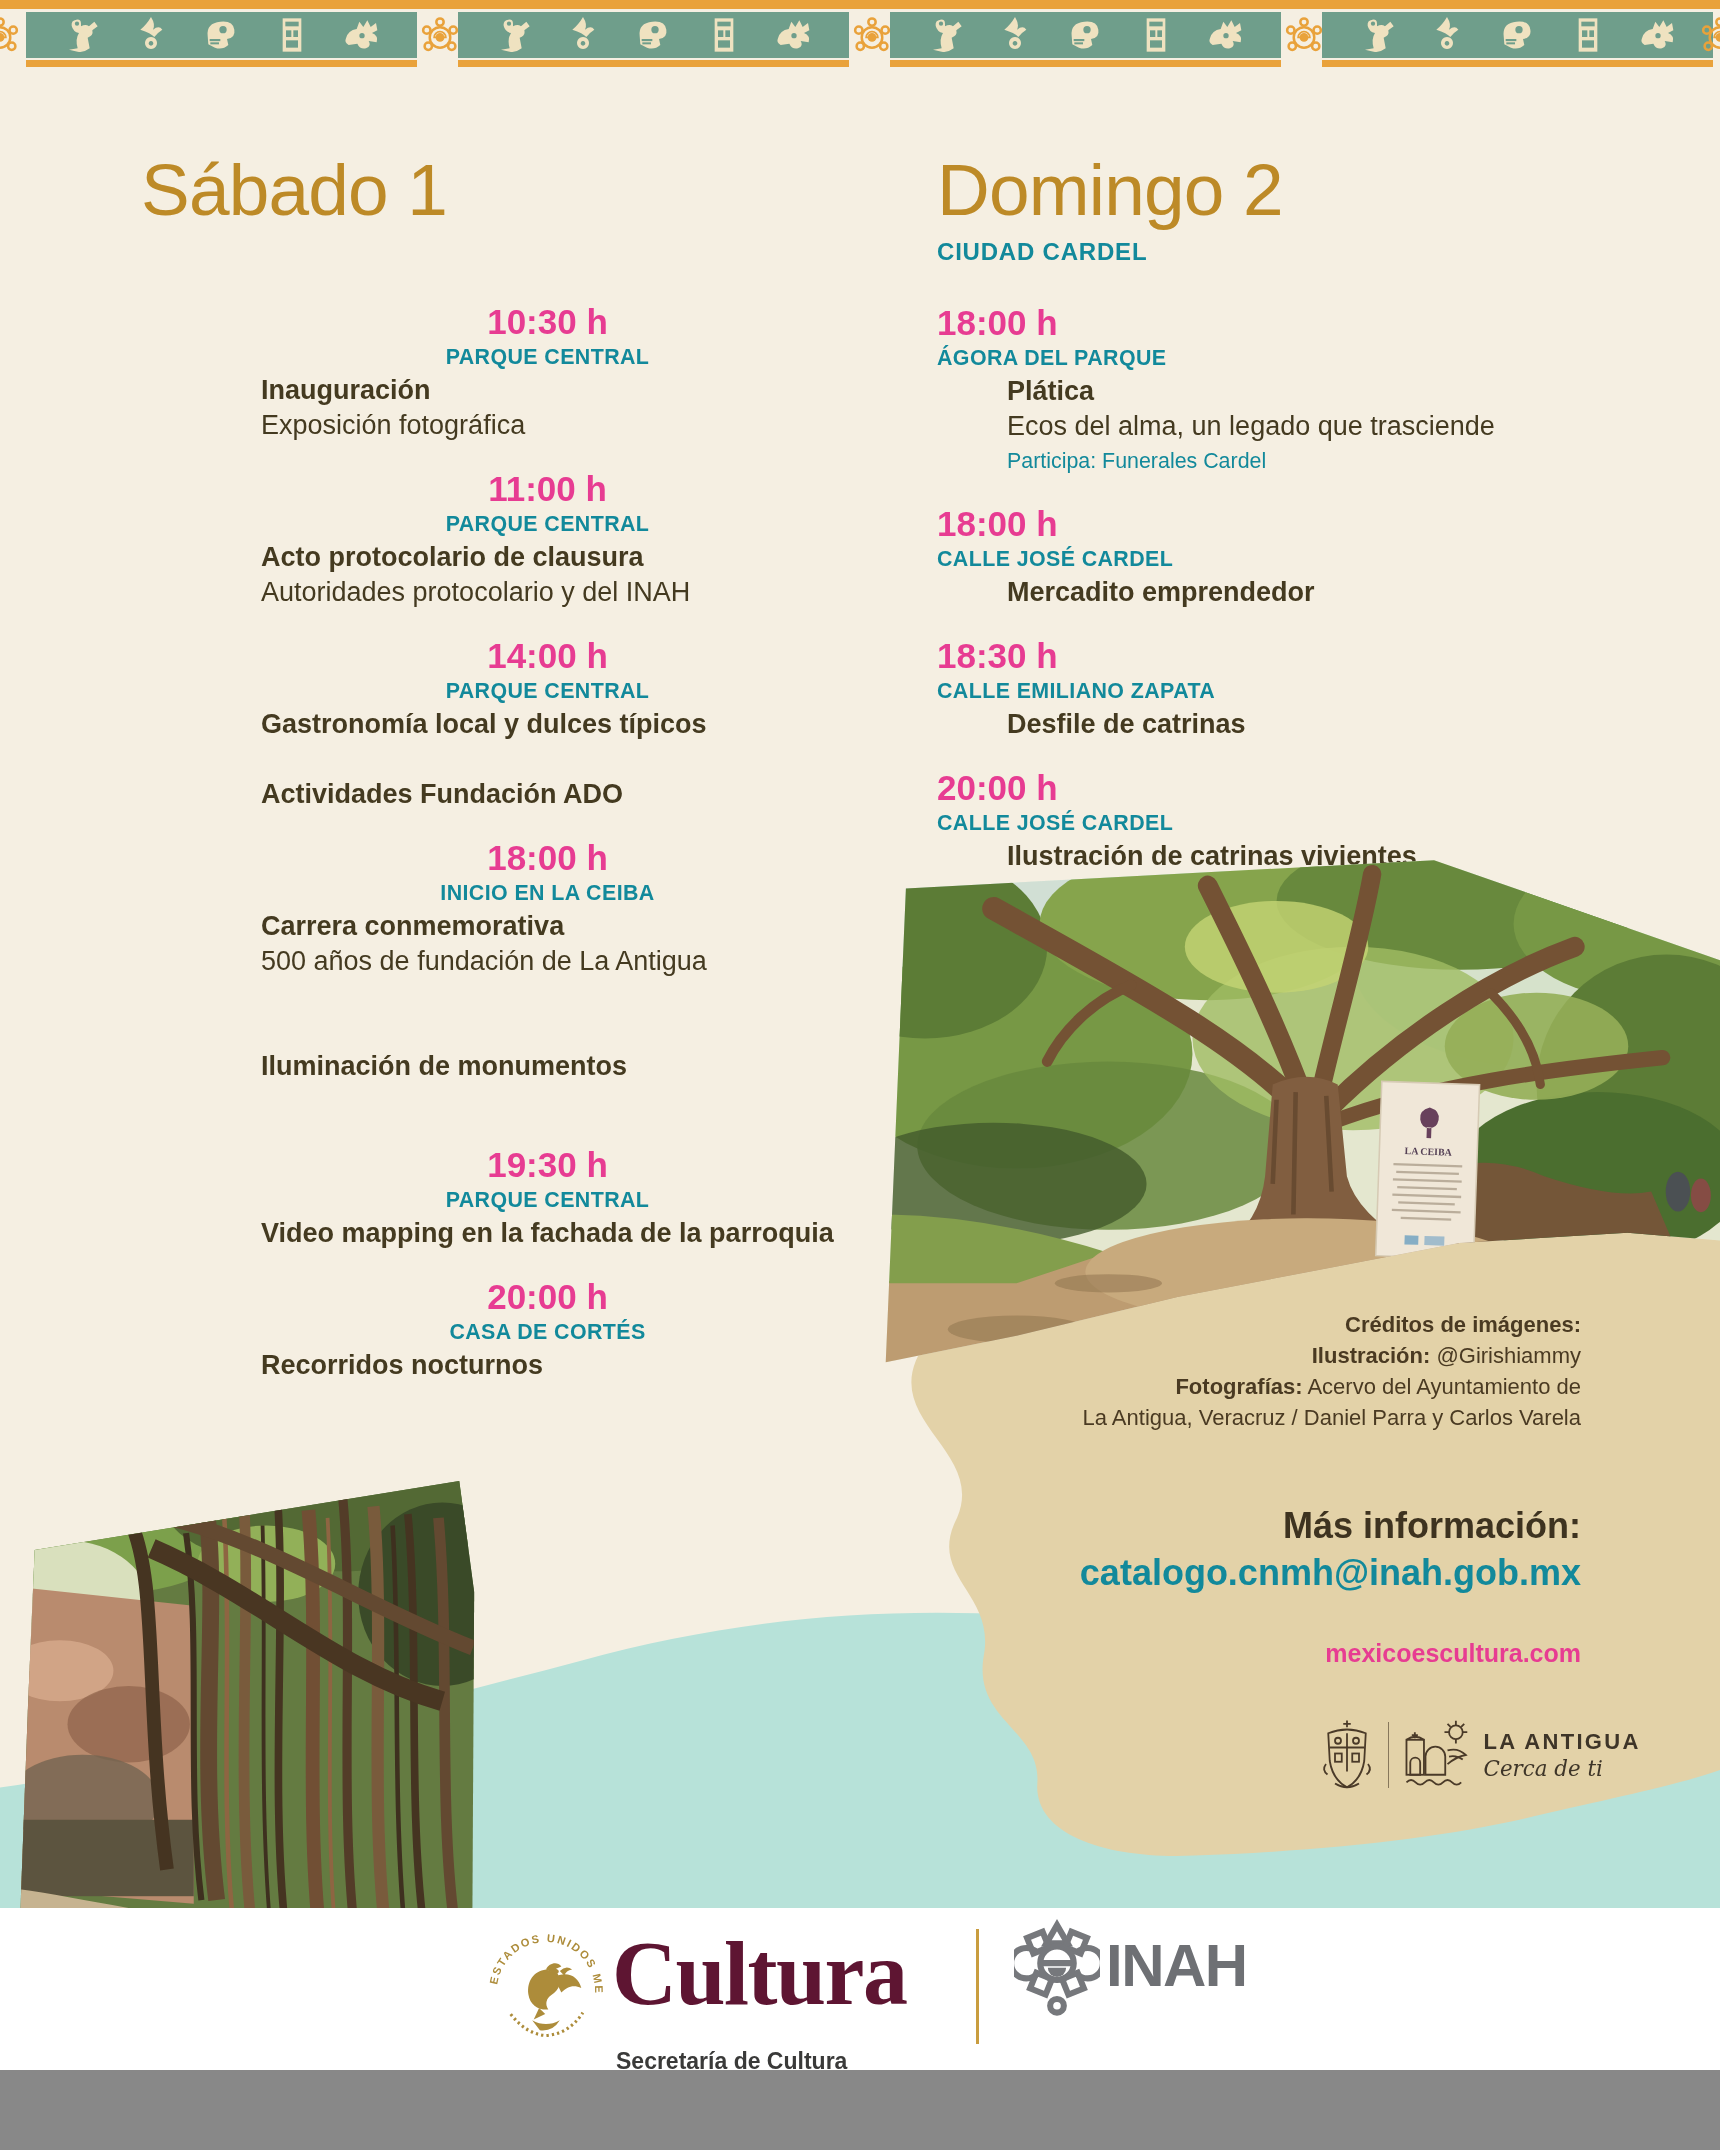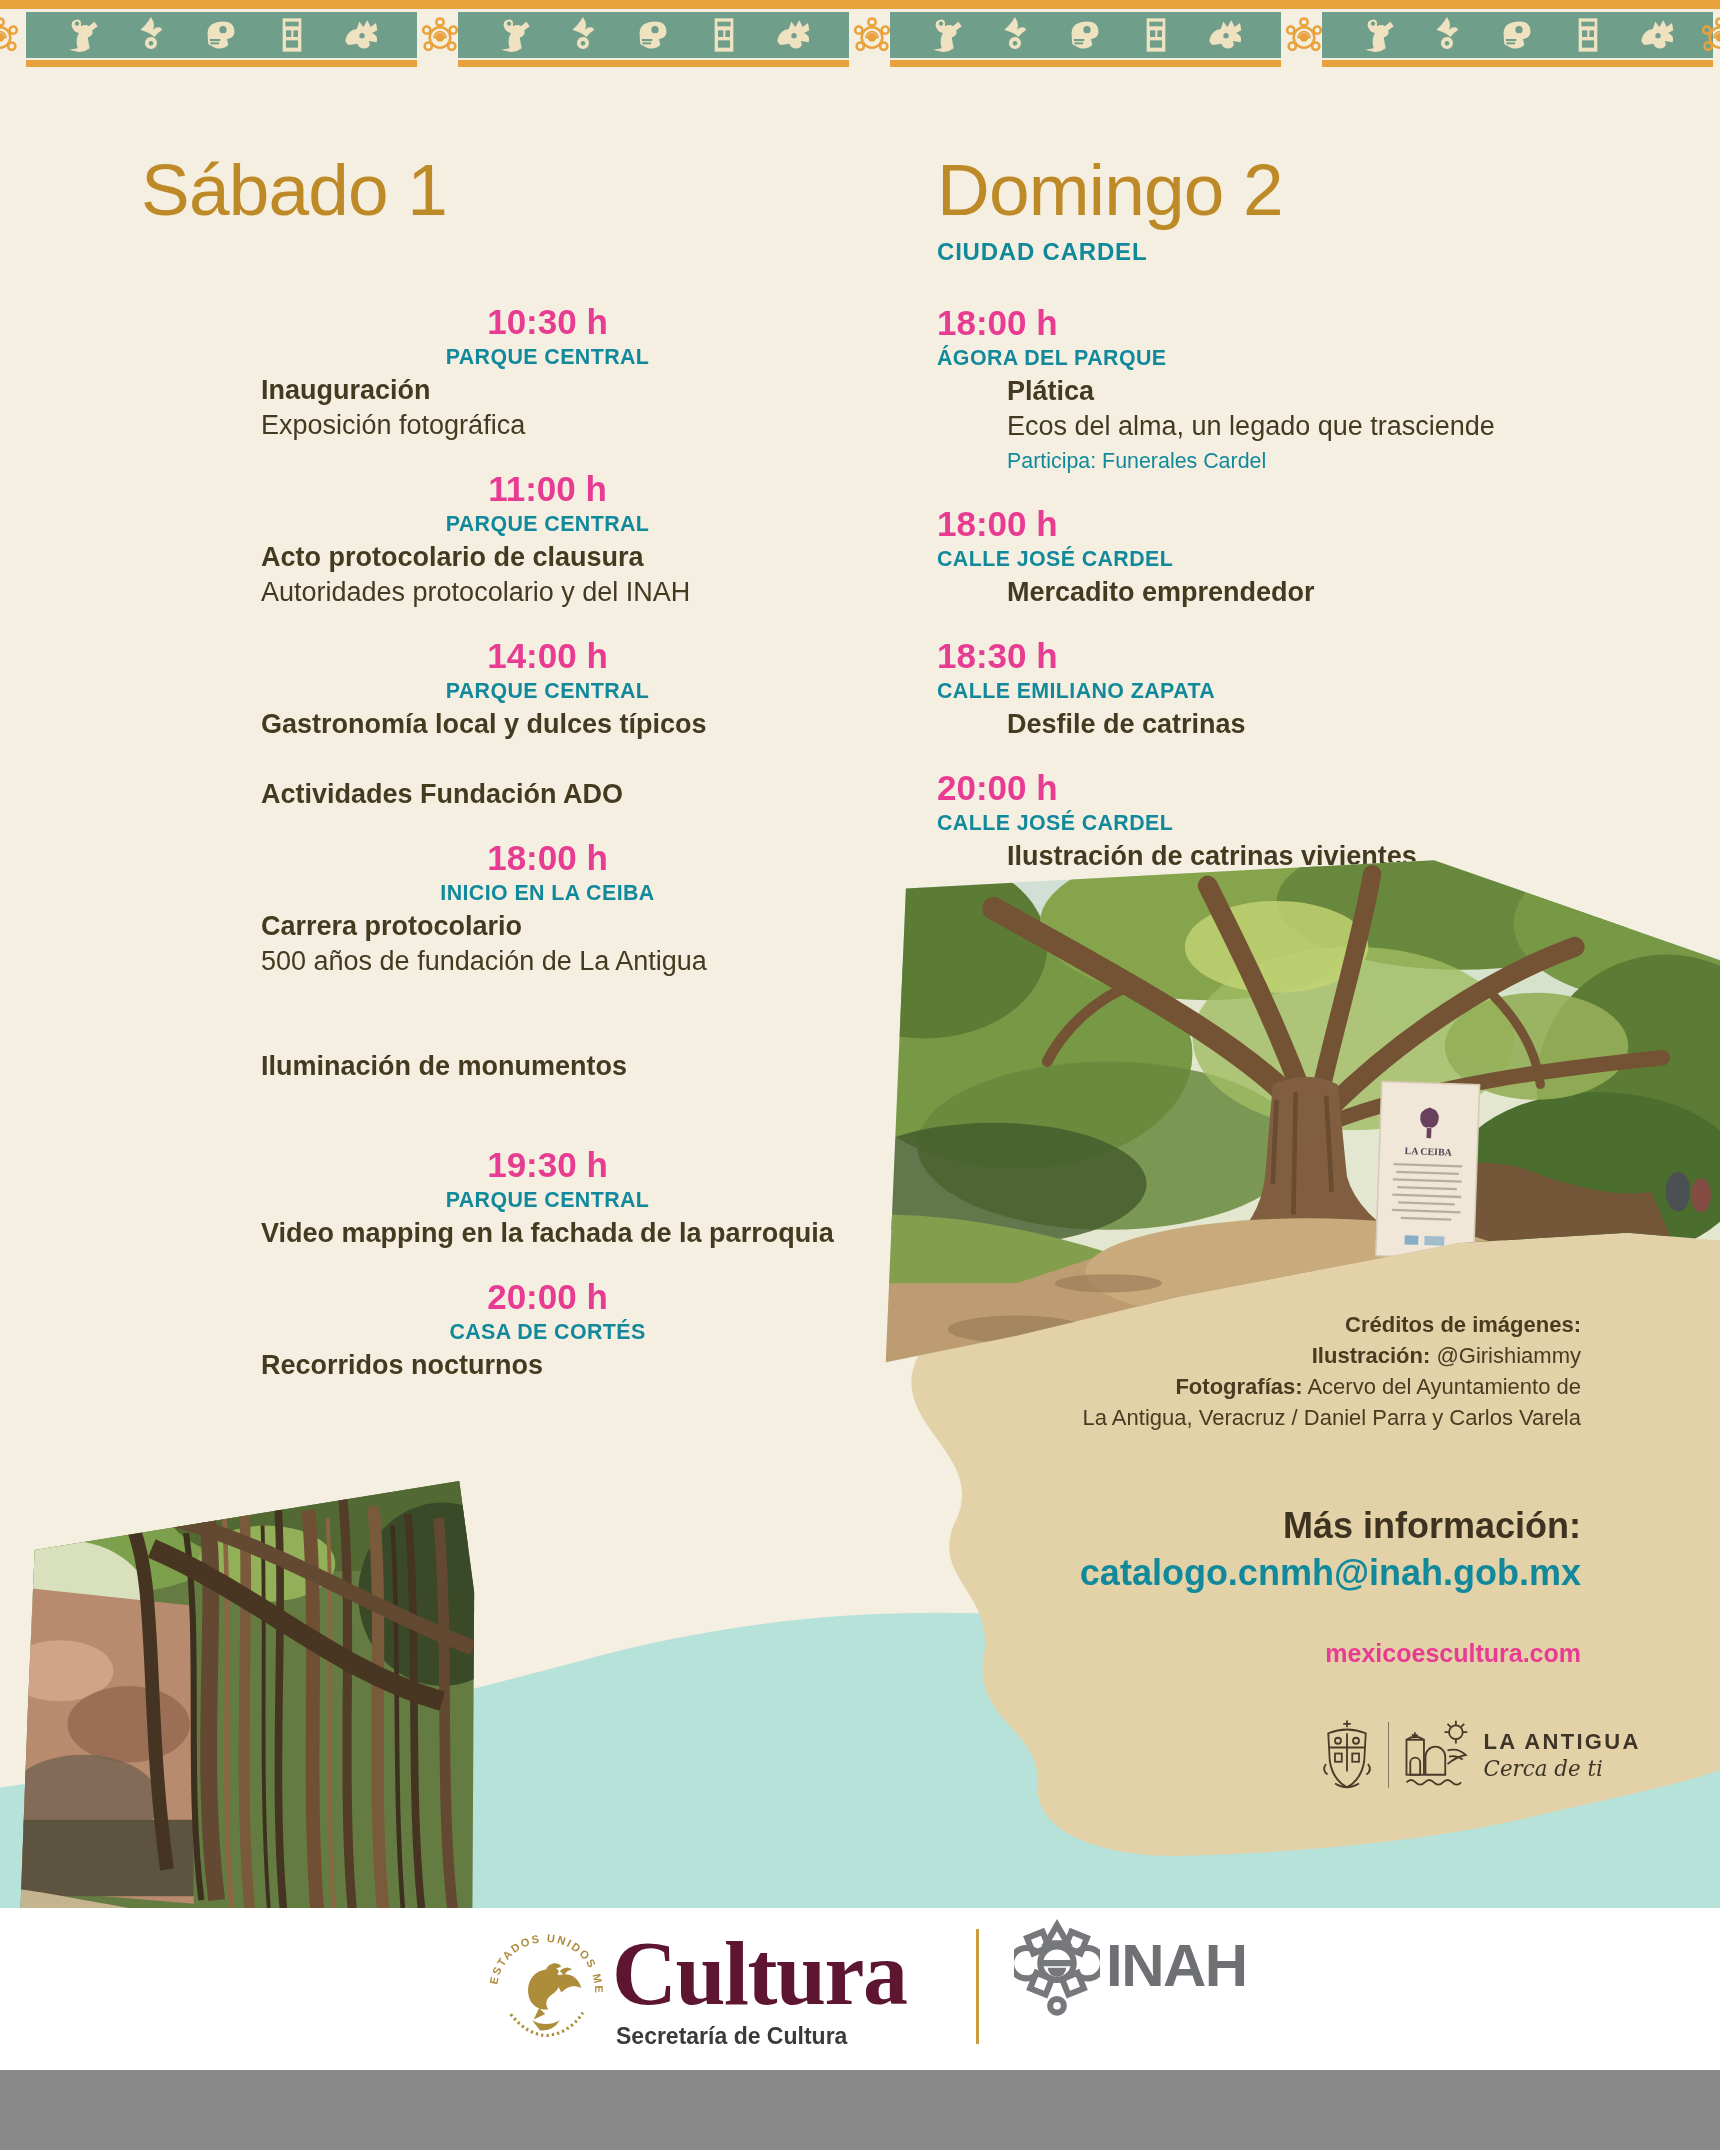--- a/index.html
+++ b/index.html
@@ -47,21 +47,21 @@
   .la-block{position:absolute;left:1317px;top:1717px;display:flex;align-items:center;gap:10.7px;color:#4A3A28;}
   .la-divider{width:1.5px;height:66px;background:#4A3A28;opacity:.6;}
   .la-text .la-name{font-size:22px;font-weight:700;letter-spacing:2.3px;color:#3E3528;}
   .la-text .la-tag{font-family:"DejaVu Serif",serif;font-style:italic;font-size:21.4px;color:#3E3528;margin-top:1.5px;}
 
   
   .footer{position:absolute;left:0;top:1908px;width:1720px;height:206px;background:#FFFFFF;}
   .seal{position:absolute;left:480px;top:13.8px;}
   .cultura-wordmark{position:absolute;left:612px;top:21.4px;font-family:"Liberation Serif",serif;
                     font-weight:700;font-size:90px;line-height:90px;color:#5E1532;letter-spacing:-1.5px;}
-  .cultura-sub{position:absolute;left:616px;top:115px;font-size:23px;font-weight:700;color:#3A3A39;}
+  .cultura-sub{position:absolute;left:616px;top:140px;font-size:23px;font-weight:700;color:#3A3A39;}
   .gold-divider{position:absolute;left:976px;top:21.4px;width:3.1px;height:115px;background:#C99D3F;}
   .inah-glyph{position:absolute;left:1014px;top:10.7px;}
   .inah-text{position:absolute;left:1106px;top:23px;font-size:60px;font-weight:700;color:#6E7074;letter-spacing:-1.5px;}
   .maroon-bar{position:absolute;left:0;top:2114px;width:1720px;height:37px;background:#5E1532;}
 
   
   .photo{position:absolute;overflow:hidden;}
   .photo-left{left:13.8px;top:1472px;width:465px;height:600px;
     clip-path:polygon(4.5% 13%,95.8% 1.5%,99% 20%,98.5% 90%,88% 95.5%,60% 99.5%,28% 92.5%,1% 82%,3% 40%);}
   .photo-right{left:879px;top:855px;width:841px;height:514px;
@@ -229,21 +229,21 @@
         <div class="event">
           <div class="time">14:00 h</div>
           <div class="venue">PARQUE CENTRAL</div>
           <div class="line b">Gastronomía local y dulces típicos</div>
           <div class="line">&nbsp;</div>
           <div class="line b">Actividades Fundación ADO</div>
         </div>
         <div class="event">
           <div class="time">18:00 h</div>
           <div class="venue">INICIO EN LA CEIBA</div>
-          <div class="line b">Carrera protocolario</div>
+          <div class="line b">Carrera conmemorativa</div>
           <div class="line">500 años de fundación de La Antigua</div>
           <div class="line">&nbsp;</div>
           <div class="line">&nbsp;</div>
           <div class="line b">Iluminación de monumentos</div>
           <div class="line">&nbsp;</div>
         </div>
         <div class="event">
           <div class="time">19:30 h</div>
           <div class="venue">PARQUE CENTRAL</div>
           <div class="line b">Video mapping en la fachada de la parroquia</div>

